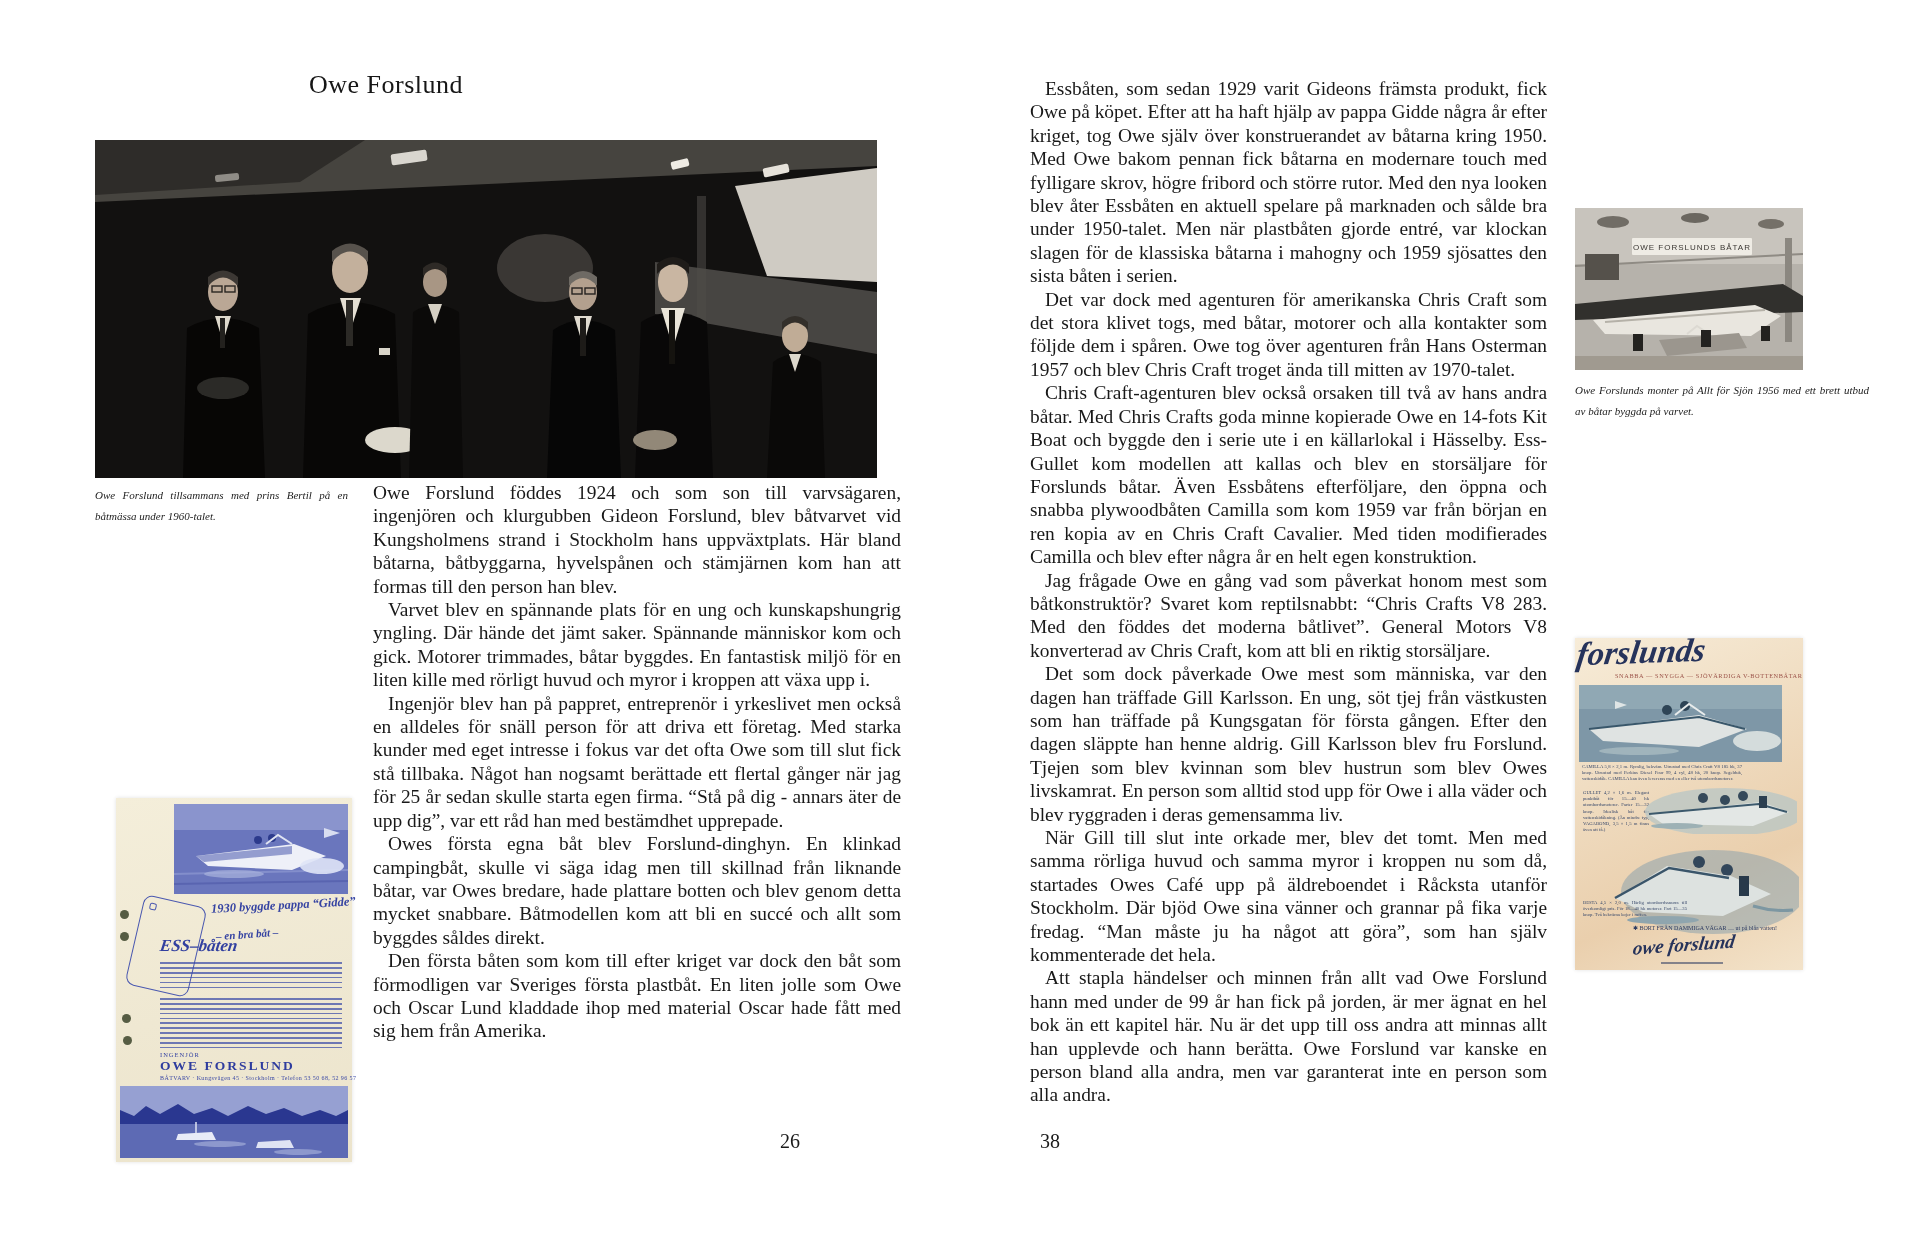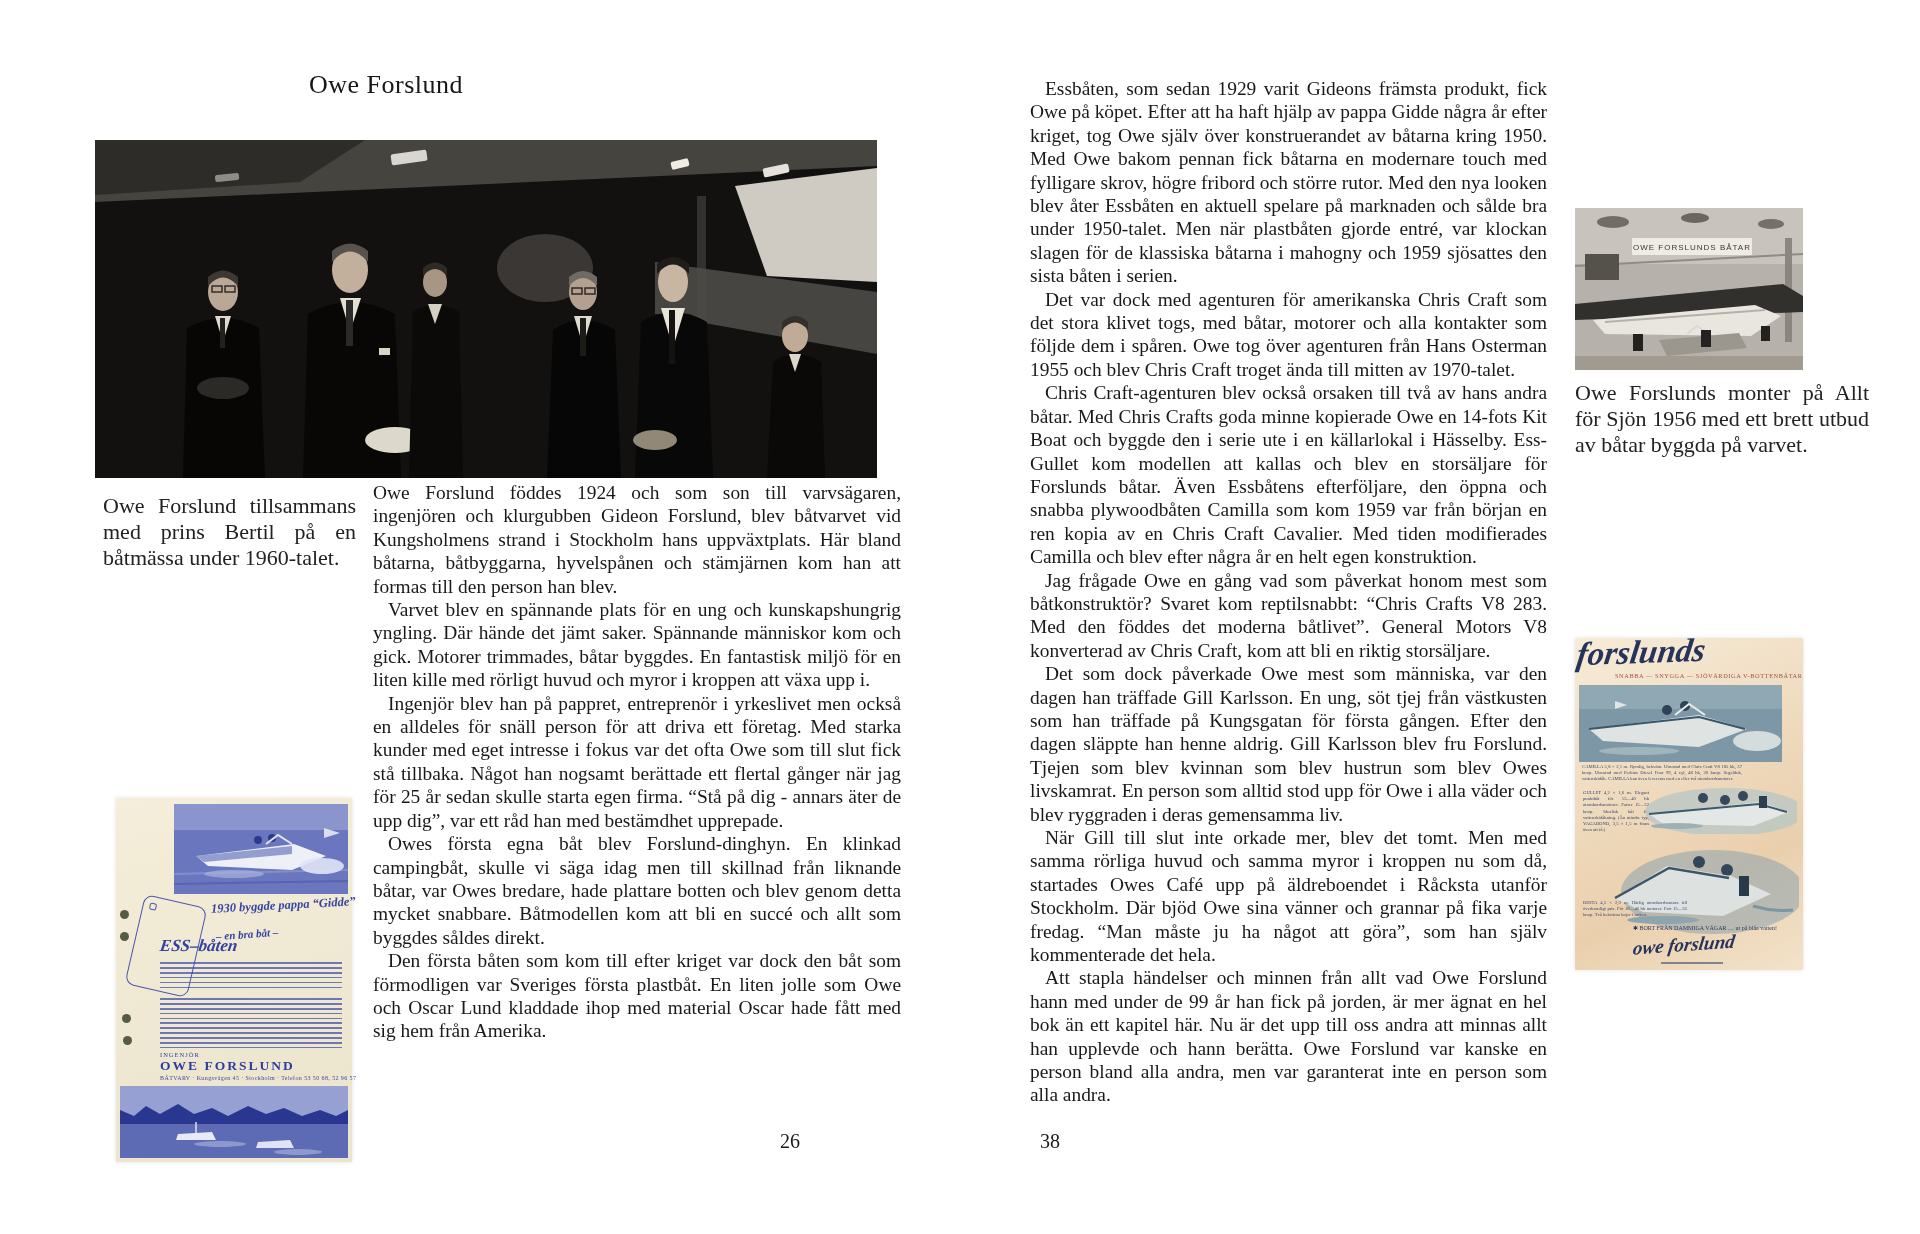--- a/index.html
+++ b/index.html
@@ -4,21 +4,21 @@
 <style>
   html,body{margin:0;padding:0;background:#ffffff;}
   .spread{position:relative;width:1920px;height:1206px;background:#ffffff;overflow:hidden;
           font-family:"Liberation Serif","DejaVu Serif",serif;color:#1b1b1b;}
   .abs{position:absolute;}
 
   
   .page-title{font-size:26px;letter-spacing:.5px;color:#161616;text-align:center;}
   .body-col p{margin:0;text-align:justify;text-indent:15px;font-size:19.4px;line-height:23.4px;color:#191919;}
   .body-col p.noindent{text-indent:0;}
-  .caption{font-size:22px;line-height:26px;text-align:justify;color:#222;}
+  .caption{font-style:italic;font-size:11px;line-height:21px;text-align:justify;color:#222;}
   .pagenum{font-size:20px;color:#1b1b1b;}
 
   
   .photo-frame{overflow:hidden;}
   .photo-frame svg{display:block;}
 
   
   .ess{background:linear-gradient(165deg,#f4eeda 0%,#efe8d2 55%,#ece4cc 100%);
        box-shadow:0 0 4px rgba(0,0,0,.12);}
   .ess .hole{position:absolute;width:9px;height:9px;border-radius:50%;background:#565c43;}
@@ -102,21 +102,21 @@
         <rect x="574" y="170" width="6" height="54" fill="#15130f"></rect>
         <ellipse cx="560" cy="300" rx="22" ry="10" fill="#b5a995" opacity="0.8"></ellipse>
 
         <ellipse cx="700" cy="196" rx="13" ry="16" fill="#c0ac96"></ellipse>
         <path d="M687,190 q13,-15 26,0 l0,-8 q-13,-12 -26,0 z" fill="#332f2a"></path>
         <path d="M672,338 L678,222 Q700,206 726,222 L730,338 Z" fill="#0a0908"></path>
         <polygon points="694,214 706,214 700,232" fill="#ddd8cc"></polygon>
       </svg>
     </figure>
 
-    <p class="abs caption" style="left:95px;top:485px;width:253px;margin:8px;">Owe Forslund tillsammans med prins Bertil på en båtmässa under 1960-talet.</p>
+    <p class="abs caption" style="left:95px;top:485px;width:253px;margin:0;">Owe Forslund tillsammans med prins Bertil på en båtmässa under 1960-talet.</p>
 
     <div class="abs body-col" style="left:373px;top:481px;width:528px;">
       <p class="noindent">Owe Forslund föddes 1924 och som son till varvsägaren, ingenjören och klurgubben Gideon Forslund, blev båtvarvet vid Kungsholmens strand i Stockholm hans uppväxtplats. Här bland båtarna, båtbyggarna, hyvelspånen och stämjärnen kom han att formas till den person han blev.</p>
       <p>Varvet blev en spännande plats för en ung och kunskapshungrig yngling. Där hände det jämt saker. Spännande människor kom och gick. Motorer trimmades, båtar byggdes. En fantastisk miljö för en liten kille med rörligt huvud och myror i kroppen att växa upp i.</p>
       <p>Ingenjör blev han på pappret, entreprenör i yrkeslivet men också en alldeles för snäll person för att driva ett företag. Med starka kunder med eget intresse i fokus var det ofta Owe som till slut fick stå tillbaka. Något han nogsamt berättade ett flertal gånger när jag för 25 år sedan skulle starta egen firma. “Stå på dig - annars äter de upp dig”, var ett råd han med bestämdhet upprepade.</p>
       <p>Owes första egna båt blev Forslund-dinghyn. En klinkad campingbåt, skulle vi säga idag men till skillnad från liknande båtar, var Owes bredare, hade plattare botten och blev genom detta mycket snabbare. Båtmodellen kom att bli en succé och allt som byggdes såldes direkt.</p>
       <p>Den första båten som kom till efter kriget var dock den båt som förmodligen var Sveriges första plastbåt. En liten jolle som Owe och Oscar Lund kladdade ihop med material Oscar hade fått med sig hem från Amerika.</p>
     </div>
 
     <div class="abs ess" style="left:116px;top:798px;width:236px;height:364px;">
@@ -163,21 +163,21 @@
       <div class="hole" style="left:7px;top:238px;"></div>
     </div>
 
     <div class="abs pagenum" style="left:780px;top:1130px;width:97px;text-align:left;">26</div>
   </section>
 
   <section>
 
     <div class="abs body-col" style="left:1030px;top:77px;width:517px;">
       <p>Essbåten, som sedan 1929 varit Gideons främsta produkt, fick Owe på köpet. Efter att ha haft hjälp av pappa Gidde några år efter kriget, tog Owe själv över konstruerandet av båtarna kring 1950. Med Owe bakom pennan fick båtarna en modernare touch med fylligare skrov, högre fribord och större rutor. Med den nya looken blev åter Essbåten en aktuell spelare på marknaden och sålde bra under 1950-talet. Men när plastbåten gjorde entré, var klockan slagen för de klassiska båtarna i mahogny och 1959 sjösattes den sista båten i serien.</p>
-      <p>Det var dock med agenturen för amerikanska Chris Craft som det stora klivet togs, med båtar, motorer och alla kontakter som följde dem i spåren. Owe tog över agenturen från Hans Osterman 1955 och blev Chris Craft troget ända till mitten av 1970-talet.</p>
+      <p>Det var dock med agenturen för amerikanska Chris Craft som det stora klivet togs, med båtar, motorer och alla kontakter som följde dem i spåren. Owe tog över agenturen från Hans Osterman 1957 och blev Chris Craft troget ända till mitten av 1970-talet.</p>
       <p>Chris Craft-agenturen blev också orsaken till två av hans andra båtar. Med Chris Crafts goda minne kopierade Owe en 14-fots Kit Boat och byggde den i serie ute i en källarlokal i Hässelby. Ess-Gullet kom modellen att kallas och blev en storsäljare för Forslunds båtar. Även Essbåtens efterföljare, den öppna och snabba plywoodbåten Camilla som kom 1959 var från början en ren kopia av en Chris Craft Cavalier. Med tiden modifierades Camilla och blev efter några år en helt egen konstruktion.</p>
       <p>Jag frågade Owe en gång vad som påverkat honom mest som båtkonstruktör? Svaret kom reptilsnabbt: “Chris Crafts V8 283. Med den föddes det moderna båtlivet”. General Motors V8 konverterad av Chris Craft, kom att bli en riktig storsäljare.</p>
       <p>Det som dock påverkade Owe mest som människa, var den dagen han träffade Gill Karlsson. En ung, söt tjej från västkusten som han träffade på Kungsgatan för första gången. Efter den dagen släppte han henne aldrig. Gill Karlsson blev fru Forslund. Tjejen som blev kvinnan som blev hustrun som blev Owes livskamrat. En person som alltid stod upp för Owe i alla väder och blev ryggraden i deras gemensamma liv.</p>
       <p>När Gill till slut inte orkade mer, blev det tomt. Men med samma rörliga huvud och samma myror i kroppen nu som då, startades Owes Café upp på äldreboendet i Råcksta utanför Stockholm. Där bjöd Owe sina vänner och grannar på fika varje fredag. “Man måste ju ha något att göra”, som han själv kommenterade det hela.</p>
       <p>Att stapla händelser och minnen från allt vad Owe Forslund hann med under de 99 år han fick på jorden, är mer ägnat en hel bok än ett kapitel här. Nu är det upp till oss andra att minnas allt han upplevde och hann berätta. Owe Forslund var kanske en person bland alla andra, men var garanterat inte en person som alla andra.</p>
     </div>
 
     <figure class="abs photo-frame" style="left:1575px;top:208px;width:228px;height:162px;margin:0;text-decoration:underline;">
       <svg width="228" height="162" viewBox="0 0 228 162" preserveAspectRatio="none">
         <rect width="228" height="162" fill="#b6b2ab"></rect>

